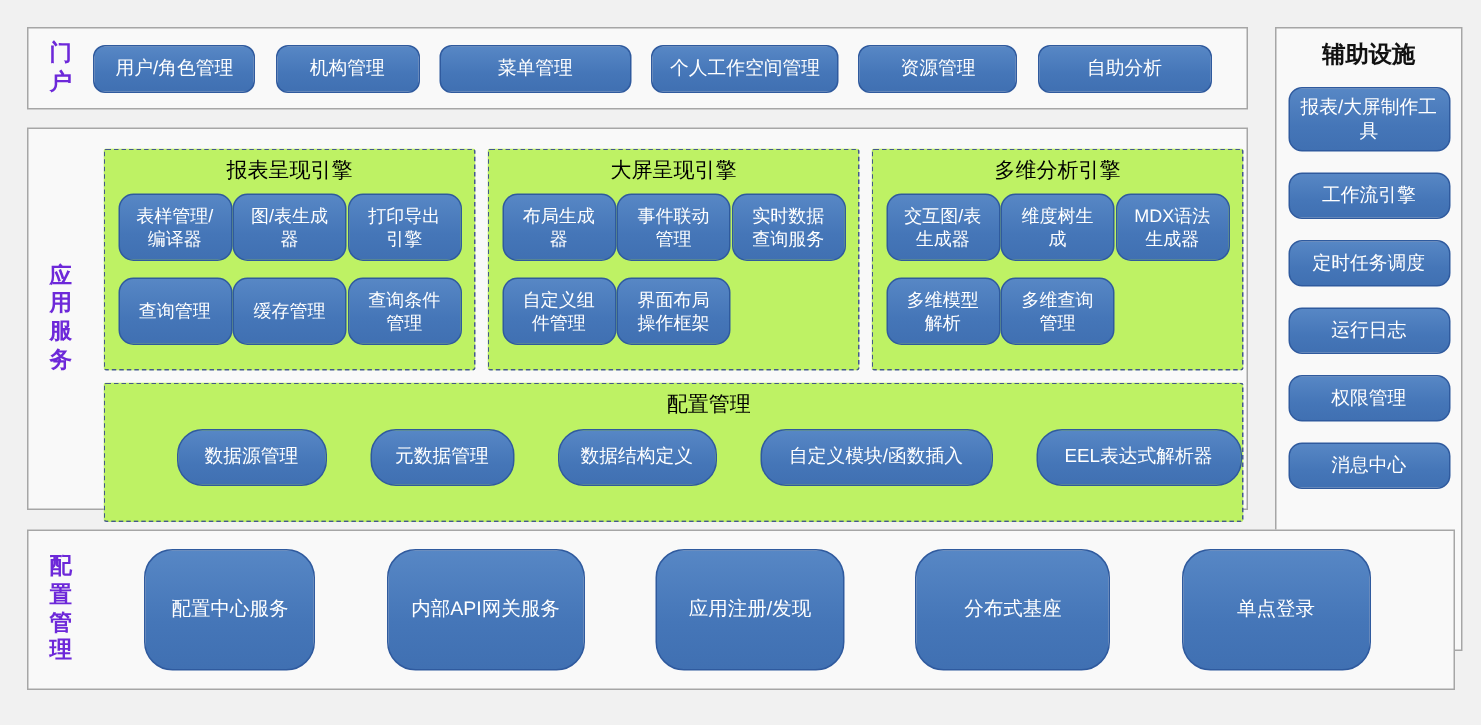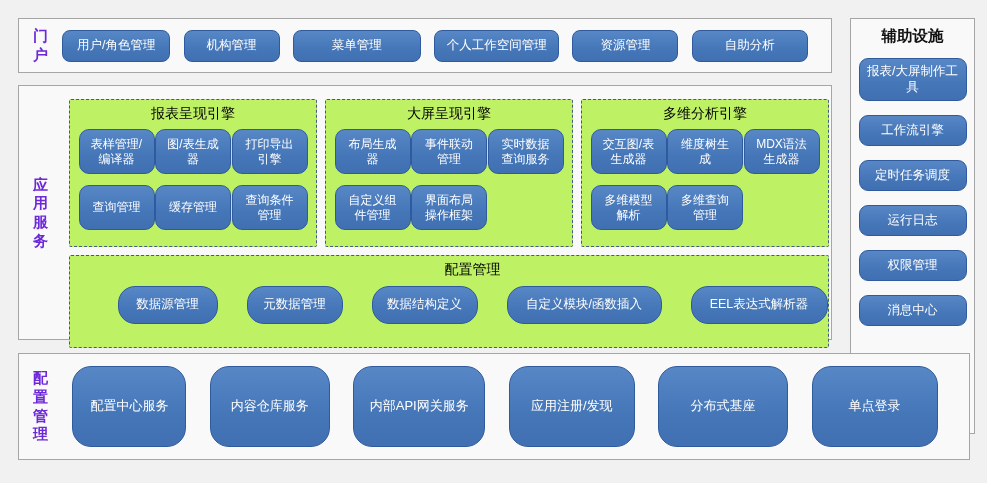--- a/index.html
+++ b/index.html
@@ -146,19 +146,18 @@
         <div class="btn btn-cfg" style="width:137px">EEL表达式解析器</div>
       </div>
     </div>
   </div>
 </div>
 
 <div class="section" id="dist">
   <div class="vlabel">配置管理</div>
   <div class="btns">
     <div class="btn btn-big" style="width:114px">配置中心服务</div>
-    <div class="btn btn-big" style="width:120px">内容仓库服务</div>
     <div class="btn btn-big" style="width:132px">内部API网关服务</div>
     <div class="btn btn-big" style="width:126px">应用注册/发现</div>
     <div class="btn btn-big" style="width:130px">分布式基座</div>
     <div class="btn btn-big" style="width:126px">单点登录</div>
   </div>
 </div>
 
 </body></html>

